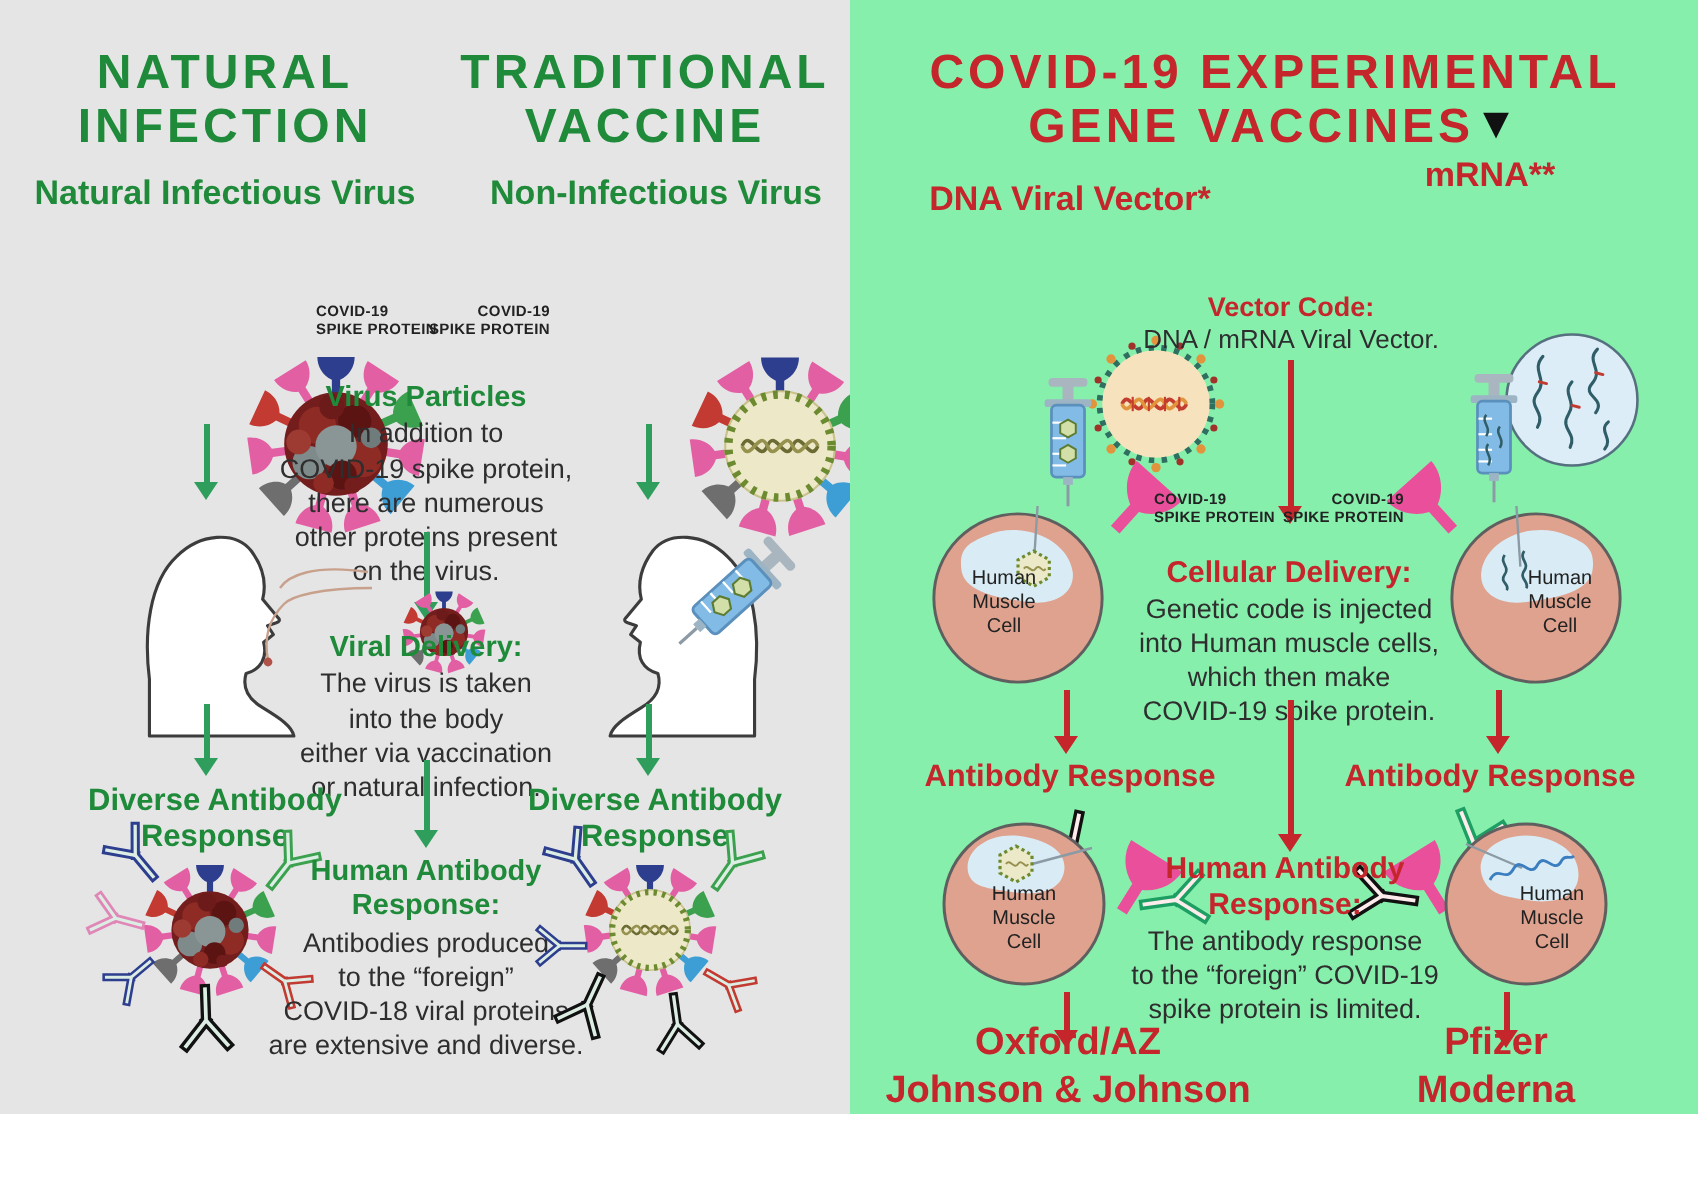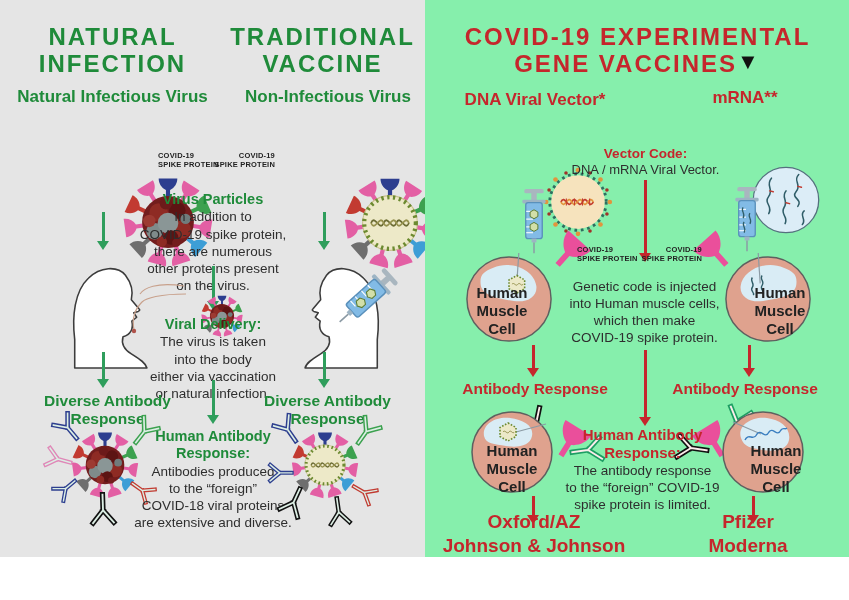--- a/index.html
+++ b/index.html
@@ -13,21 +13,21 @@
   .center{text-align:center;}
   .main-title{font-size:24px;font-weight:bold;letter-spacing:2px;line-height:1.12;text-align:center;}
   .green-t{color:#1f8b3a;}
   .red-t{color:#c5262c;}
   .sub-title{font-size:17px;font-weight:bold;text-align:center;}
   .sec-title{font-weight:bold;font-size:14.5px;line-height:1.2;}
   .sec-body{font-size:13.5px;color:#2e2e2e;line-height:1.27;}
   .resp-label{font-size:15.5px;font-weight:bold;text-align:center;}
   .brand{font-size:19px;font-weight:bold;line-height:1.25;text-align:center;color:#c5262c;}
   .spk-label{position:absolute;font-size:7.5px;font-weight:bold;color:#222;line-height:1.25;letter-spacing:.2px;white-space:pre-line;}
-  .cell-label{position:absolute;font-size:15px;font-weight:bold;color:#222;line-height:1.2;text-align:center;white-space:pre-line;}
+  .cell-label{position:absolute;font-size:10px;font-weight:normal;color:#222;line-height:1.2;text-align:center;white-space:pre-line;}
   .varrow{position:absolute;width:16px;}
   .varrow::before{content:"";position:absolute;left:6.5px;top:0;bottom:7px;width:3px;background:var(--ac);}
   .varrow::after{content:"";position:absolute;bottom:0;left:2px;border:6px solid transparent;border-top:9px solid var(--ac);border-bottom:0;}
   .varrow.green{--ac:#2f9e5c;}
   .varrow.red{--ac:#c5262c;}
   .varrow.thin::before{left:7px;width:2.5px;}
   .tri{color:#111;font-size:22px;vertical-align:top;line-height:1;}
   #footer{position:absolute;left:0;top:557px;width:849px;height:43px;background:#ffffff;}
   svg{display:block;overflow:visible;}
 </style>
@@ -265,21 +265,21 @@
   </div>
 
   <div id="panel-right" class="panel">
 
     <div class="abs main-title red-t" style="left:30px;top:24px;width:365px;">
       <span>COVID-19 EXPERIMENTAL</span><br>
       <span>GENE VACCINES</span><span class="tri">▼</span>
     </div>
 
     <div class="abs sub-title red-t" style="left:15px;top:90px;width:190px;text-align:center;">DNA Viral Vector*</div>
-    <div class="abs sub-title red-t" style="left:235px;top:88px;width:170px;">mRNA**</div>
+    <div class="abs sub-title red-t" style="left:235px;top:78px;width:170px;">mRNA**</div>
 
     <svg class="abs" width="86" height="86" viewBox="-48 -48 96 96" style="left:67px;top:116px;">
         <use href="#v-dna"></use>
       </svg>
     <svg class="abs" width="80" height="80" viewBox="-44 -44 88 88" style="left:281px;top:120px;">
         <use href="#v-rna"></use>
       </svg>
 
     <div class="abs center" style="left:133px;top:146px;width:175px;">
       <div class="sec-title red-t" style="font-size:13.5px;">Vector Code:</div>
@@ -338,20 +338,21 @@
 Muscle
 Cell</div>
 
     <svg class="abs" width="40" height="40" viewBox="-16 -34 32 36" style="left:268px;top:230px;transform:rotate(-42deg);">
         <use href="#bigspike" width="32" height="36" x="-16" y="-34"></use>
       </svg>
     <div class="spk-label" style="left:203px;top:245px;width:74px;text-align:right;">COVID-19
 SPIKE PROTEIN</div>
 
     <div class="abs center" style="left:117px;top:278px;width:205px;">
+      <div class="sec-title red-t" style="font-size:15px;">Cellular Delivery:</div>
       <div class="sec-body ml">Genetic code is injected
 into Human muscle cells,
 which then make
 COVID-19 spike protein.</div>
     </div>
 
     <div class="varrow red" style="left:100px;top:345px;height:32px;"></div>
     <div class="varrow red" style="left:316px;top:345px;height:32px;"></div>
 
     <div class="abs resp-label red-t" style="left:20px;top:380px;width:180px;">Antibody Response</div>

